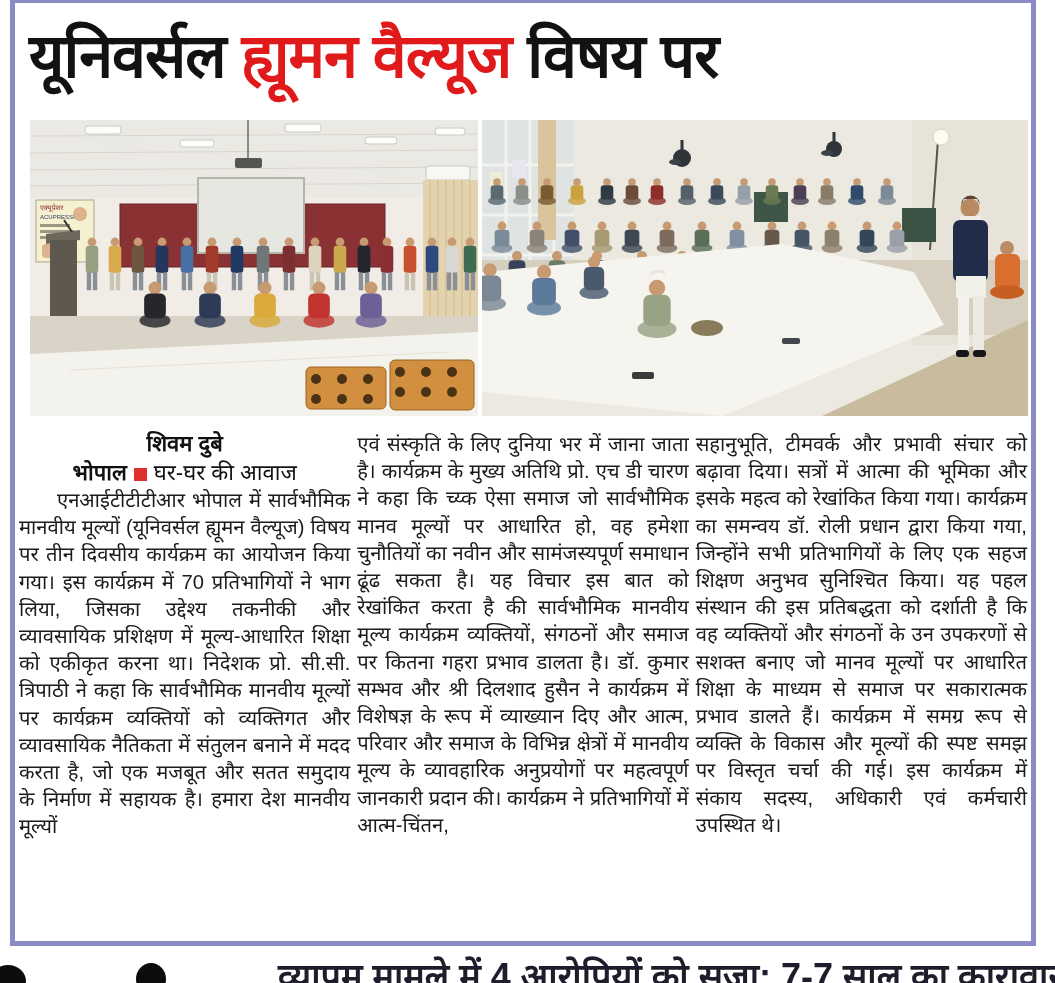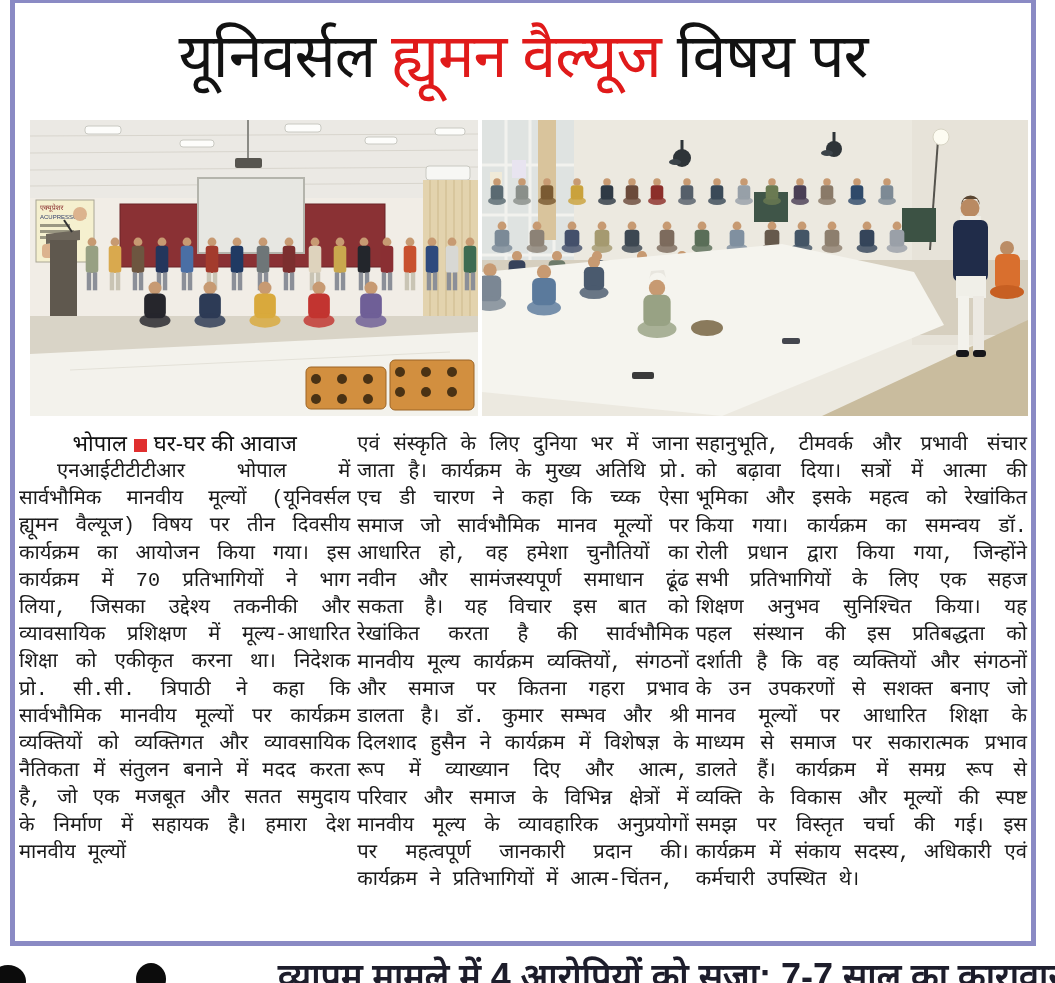--- a/index.html
+++ b/index.html
@@ -8,40 +8,39 @@
     background:#ffffff;
     font-family:"Liberation Sans","DejaVu Sans",sans-serif;
     -webkit-font-smoothing:antialiased;
   }
   .clip-box{
     position:absolute;left:10px;top:-2px;width:1016px;height:938px;
     border:5px solid #8a8ac4;background:#ffffff;
   }
   
   .headline{
-    text-align:center;margin-top:6px;padding:0 14px;
-    font-weight:400;color:#121212;
+    margin-top:6px;padding:0 14px;
+    font-weight:700;color:#121212;
     font-size:61px;line-height:94px;letter-spacing:-1px;
     white-space:nowrap;
   }
   .headline .red{color:#e01a1a;}
   
   .photo-row{display:flex;gap:4px;margin:17px 0 0 15px;width:998px;height:296px;}
   .photo-row svg{display:block;background:#e9e7e1;}
   
   .cols{display:flex;gap:7px;margin:13px 0 0 0;padding:0 4px;}
   .col{flex:1;min-width:0;}
   .byline{text-align:center;line-height:29px;font-size:22px;color:#111;}
   .byline .reporter{font-weight:700;}
-  .byline .city{font-weight:400;}
+  .byline .city{font-weight:700;}
   .byline .sq{display:inline-block;width:13px;height:13px;background:#e02f2f;margin:0 7px;vertical-align:middle;}
   .bodytext{
     font-size:20.2px;line-height:27.2px;color:#1b1b1b;
     text-align:justify;
-    font-family:Liberation Mono, monospace;
   }
   .indent{text-indent:38px;}
   .col2 .bodytext,.col3 .bodytext{margin-top:2px;}
   .col1 .bodytext{}
   
   .next-headline{
     position:absolute;left:278px;top:951px;
     font-size:36px;font-weight:600;color:#1d1d2b;white-space:nowrap;
   }
   .blob{position:absolute;background:#0c0c0c;border-radius:50%;}
@@ -514,20 +513,21 @@
         <circle cx="525" cy="128" r="7" fill="#bb8d66"></circle>
         <rect x="513" y="134" width="25" height="36" rx="6" fill="#d96f2e"></rect>
         <ellipse cx="525" cy="172" rx="17" ry="7" fill="#c75f22"></ellipse>
       </g>
     </svg>
   </div>
 
   <div class="cols">
     <div class="col col1">
       <div class="byline">
+        <div class="reporter">शिवम दुबे</div>
         <div><span class="city">भोपाल</span><span class="sq"></span><span>घर-घर की आवाज</span></div>
       </div>
       <div class="bodytext indent">एनआईटीटीटीआर भोपाल में सार्वभौमिक मानवीय मूल्यों (यूनिवर्सल ह्यूमन वैल्यूज) विषय पर तीन दिवसीय कार्यक्रम का आयोजन किया गया। इस कार्यक्रम में 70 प्रतिभागियों ने भाग लिया, जिसका उद्देश्य तकनीकी और व्यावसायिक प्रशिक्षण में मूल्य-आधारित शिक्षा को एकीकृत करना था। निदेशक प्रो. सी.सी. त्रिपाठी ने कहा कि सार्वभौमिक मानवीय मूल्यों पर कार्यक्रम व्यक्तियों को व्यक्तिगत और व्यावसायिक नैतिकता में संतुलन बनाने में मदद करता है, जो एक मजबूत और सतत समुदाय के निर्माण में सहायक है। हमारा देश मानवीय मूल्यों</div>
     </div>
     <div class="col col2">
       <div class="bodytext">एवं संस्कृति के लिए दुनिया भर में जाना जाता है। कार्यक्रम के मुख्य अतिथि प्रो. एच डी चारण ने कहा कि च्य्क ऐसा समाज जो सार्वभौमिक मानव मूल्यों पर आधारित हो, वह हमेशा चुनौतियों का नवीन और सामंजस्यपूर्ण समाधान ढूंढ सकता है। यह विचार इस बात को रेखांकित करता है की सार्वभौमिक मानवीय मूल्य कार्यक्रम व्यक्तियों, संगठनों और समाज पर कितना गहरा प्रभाव डालता है। डॉ. कुमार सम्भव और श्री दिलशाद हुसैन ने कार्यक्रम में विशेषज्ञ के रूप में व्याख्यान दिए और आत्म, परिवार और समाज के विभिन्न क्षेत्रों में मानवीय मूल्य के व्यावहारिक अनुप्रयोगों पर महत्वपूर्ण जानकारी प्रदान की। कार्यक्रम ने प्रतिभागियों में आत्म-चिंतन,</div>
     </div>
     <div class="col col3">
       <div class="bodytext">सहानुभूति, टीमवर्क और प्रभावी संचार को बढ़ावा दिया। सत्रों में आत्मा की भूमिका और इसके महत्व को रेखांकित किया गया। कार्यक्रम का समन्वय डॉ. रोली प्रधान द्वारा किया गया, जिन्होंने सभी प्रतिभागियों के लिए एक सहज शिक्षण अनुभव सुनिश्चित किया। यह पहल संस्थान की इस प्रतिबद्धता को दर्शाती है कि वह व्यक्तियों और संगठनों के उन उपकरणों से सशक्त बनाए जो मानव मूल्यों पर आधारित शिक्षा के माध्यम से समाज पर सकारात्मक प्रभाव डालते हैं। कार्यक्रम में समग्र रूप से व्यक्ति के विकास और मूल्यों की स्पष्ट समझ पर विस्तृत चर्चा की गई। इस कार्यक्रम में संकाय सदस्य, अधिकारी एवं कर्मचारी उपस्थित थे।</div>
     </div>

